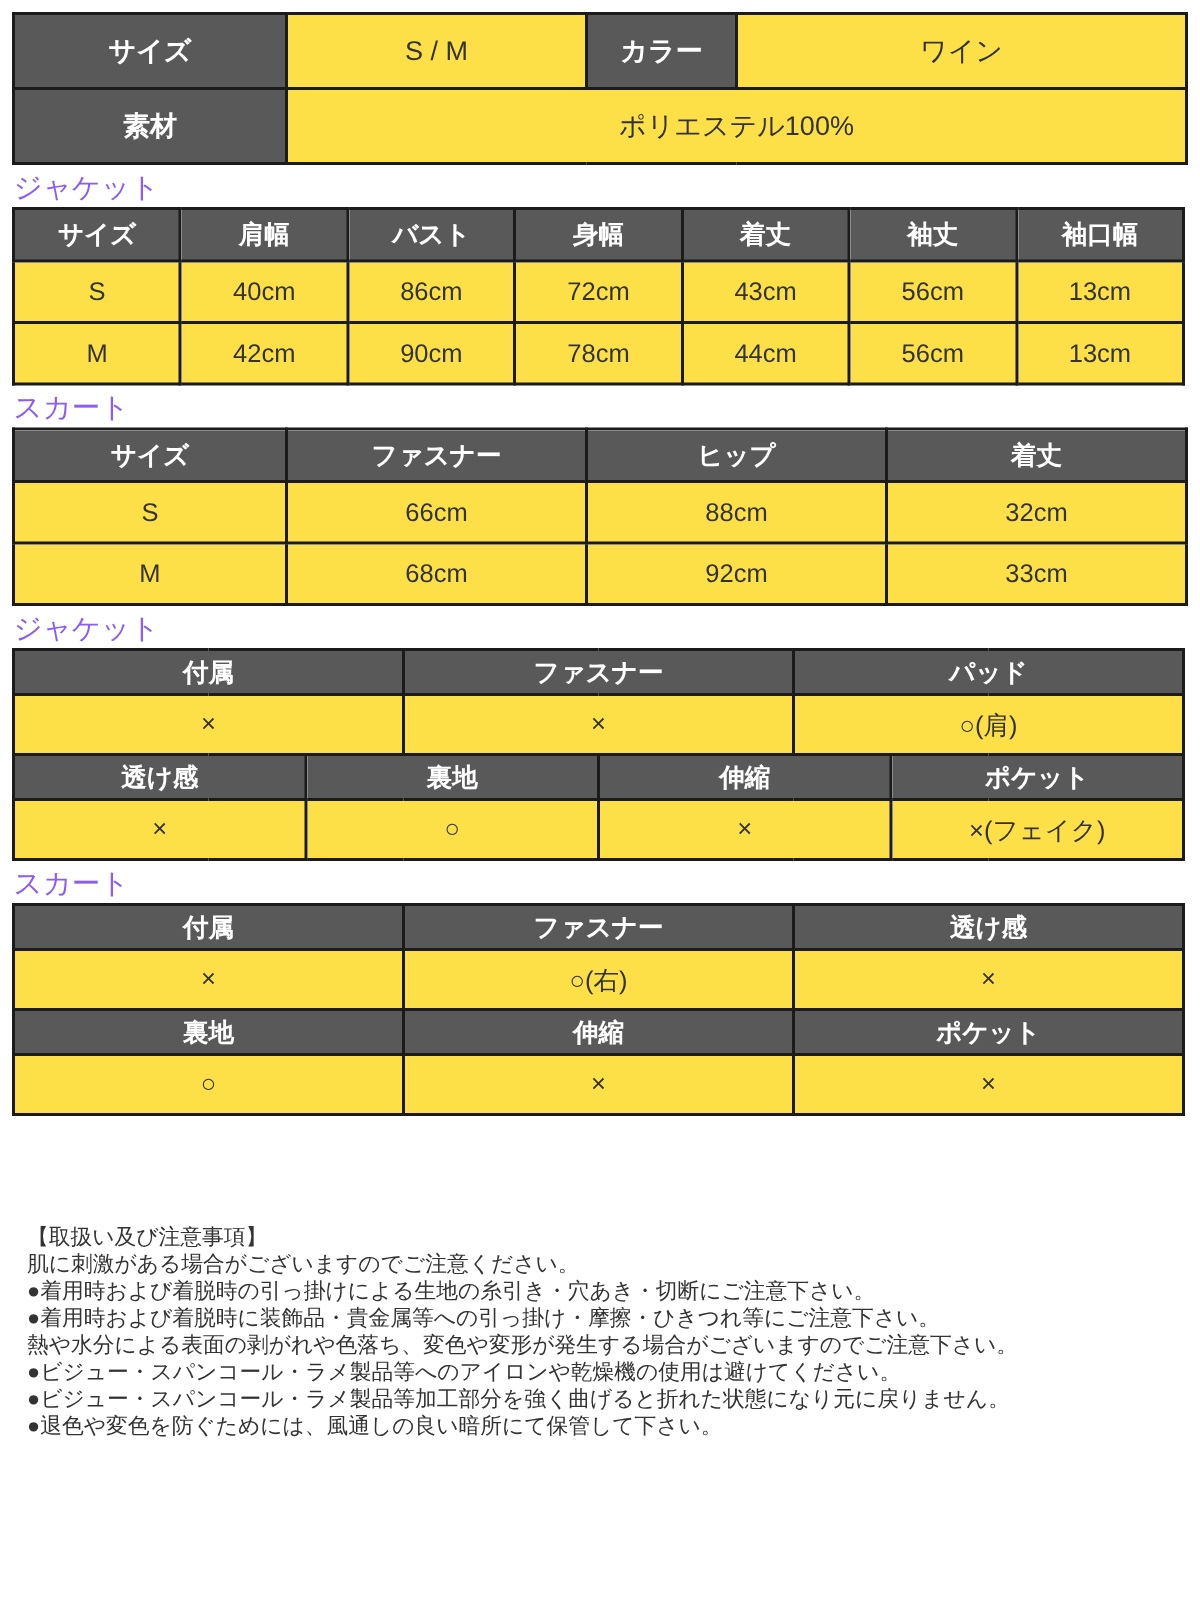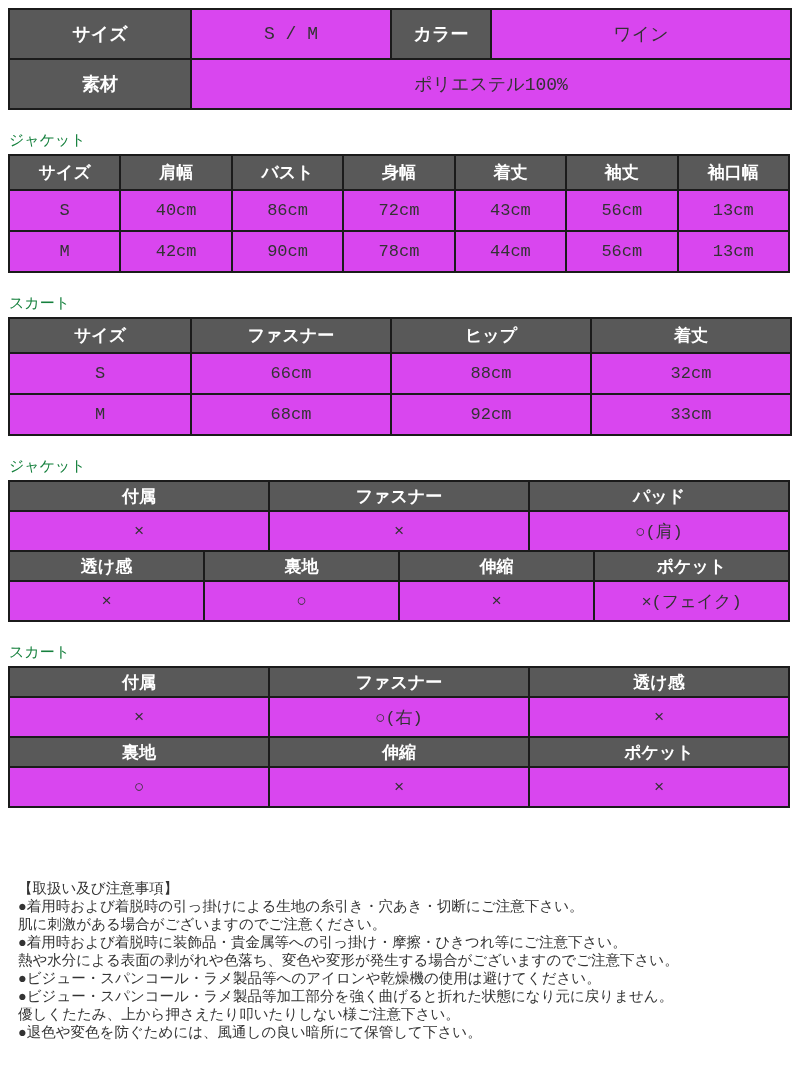--- a/index.html
+++ b/index.html
@@ -7,51 +7,50 @@
   body {
     width: 800px;
     font-family: "Liberation Sans", "DejaVu Sans", sans-serif;
     color: #333333;
   }
   .page {
     width: 800px;
     min-height: 1067px;
     padding: 8px 10px 20px 8px;
     background: #ffffff;
-    font-family: Liberation Mono, monospace;
   }
   table {
     border-collapse: collapse;
     width: 782px;
     table-layout: fixed;
   }
   td {
     border: 2px solid #1b1b1b;
     text-align: center;
     vertical-align: middle;
     font-size: 17px;
     overflow: hidden;
     white-space: nowrap;
   }
   td.hd {
     background: #595959;
     color: #ffffff;
     font-weight: bold;
   }
   td.val {
-    background: #d946ef;
+    background: #fde047;
     color: #333333;
   }
   .spec-top tr { height: 50px; }
   .spec-top td { font-size: 18px; }
 
   .section-label {
-    font-size: 15px;
-    color: #15803d;
-    margin: 23px 0 3px 1px;
+    font-size: 19px;
+    color: #8b5cf6;
+    margin: 7px 0 3px 1px;
     line-height: 18px;
   }
 
   .size-table tr.hd-row { height: 35px; }
   .size-table tr.data-row { height: 41px; }
 
   .detail-table tr.hd-row { height: 30px; }
   .detail-table tr.val-row { height: 40px; }
 
   .notes {
@@ -221,23 +220,22 @@
     <tr class="val-row">
       <td class="val">○</td>
       <td class="val">×</td>
       <td class="val">×</td>
     </tr>
   </tbody>
     </table>
 
   <div class="notes">
     <div class="note-title">【取扱い及び注意事項】</div>
+    <div>肌に刺激がある場合がございますのでご注意ください。</div>
     <div>●着用時および着脱時の引っ掛けによる生地の糸引き・穴あき・切断にご注意下さい。</div>
-    <div>肌に刺激がある場合がございますのでご注意ください。</div>
     <div>●着用時および着脱時に装飾品・貴金属等への引っ掛け・摩擦・ひきつれ等にご注意下さい。</div>
     <div>熱や水分による表面の剥がれや色落ち、変色や変形が発生する場合がございますのでご注意下さい。</div>
     <div>●ビジュー・スパンコール・ラメ製品等へのアイロンや乾燥機の使用は避けてください。</div>
     <div>●ビジュー・スパンコール・ラメ製品等加工部分を強く曲げると折れた状態になり元に戻りません。</div>
-    <div>優しくたたみ、上から押さえたり叩いたりしない様ご注意下さい。</div>
     <div>●退色や変色を防ぐためには、風通しの良い暗所にて保管して下さい。</div>
   </div>
 
 </div>
 
 </body></html>

